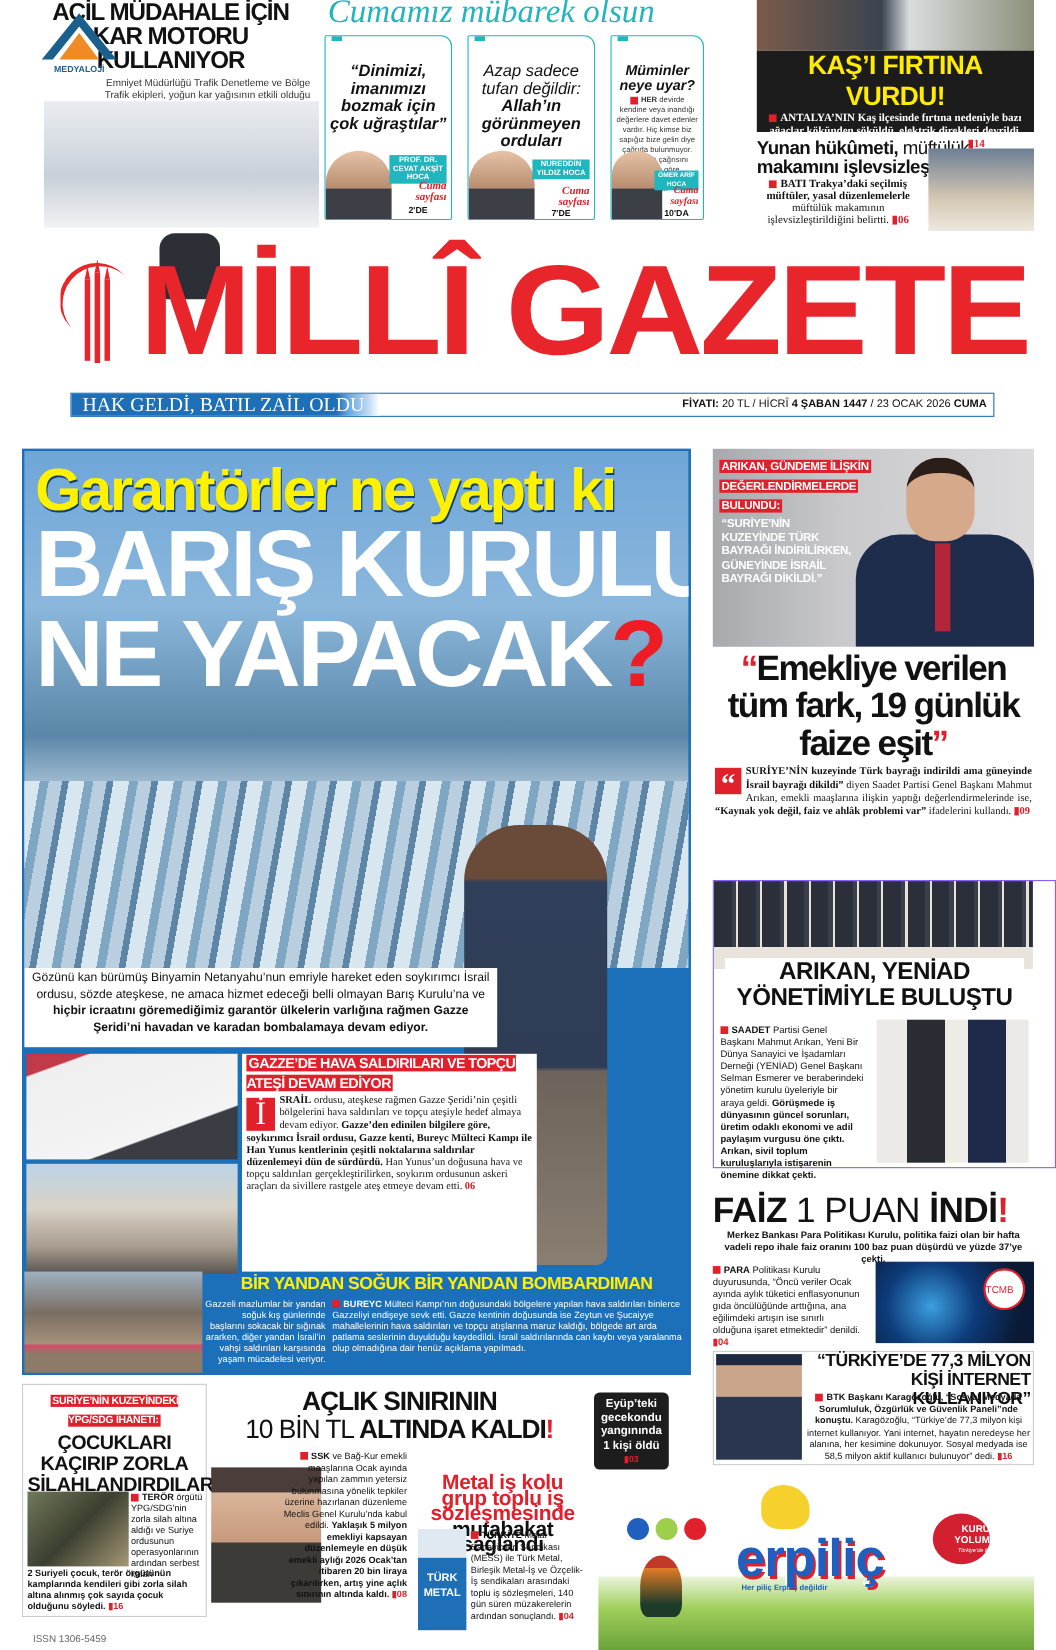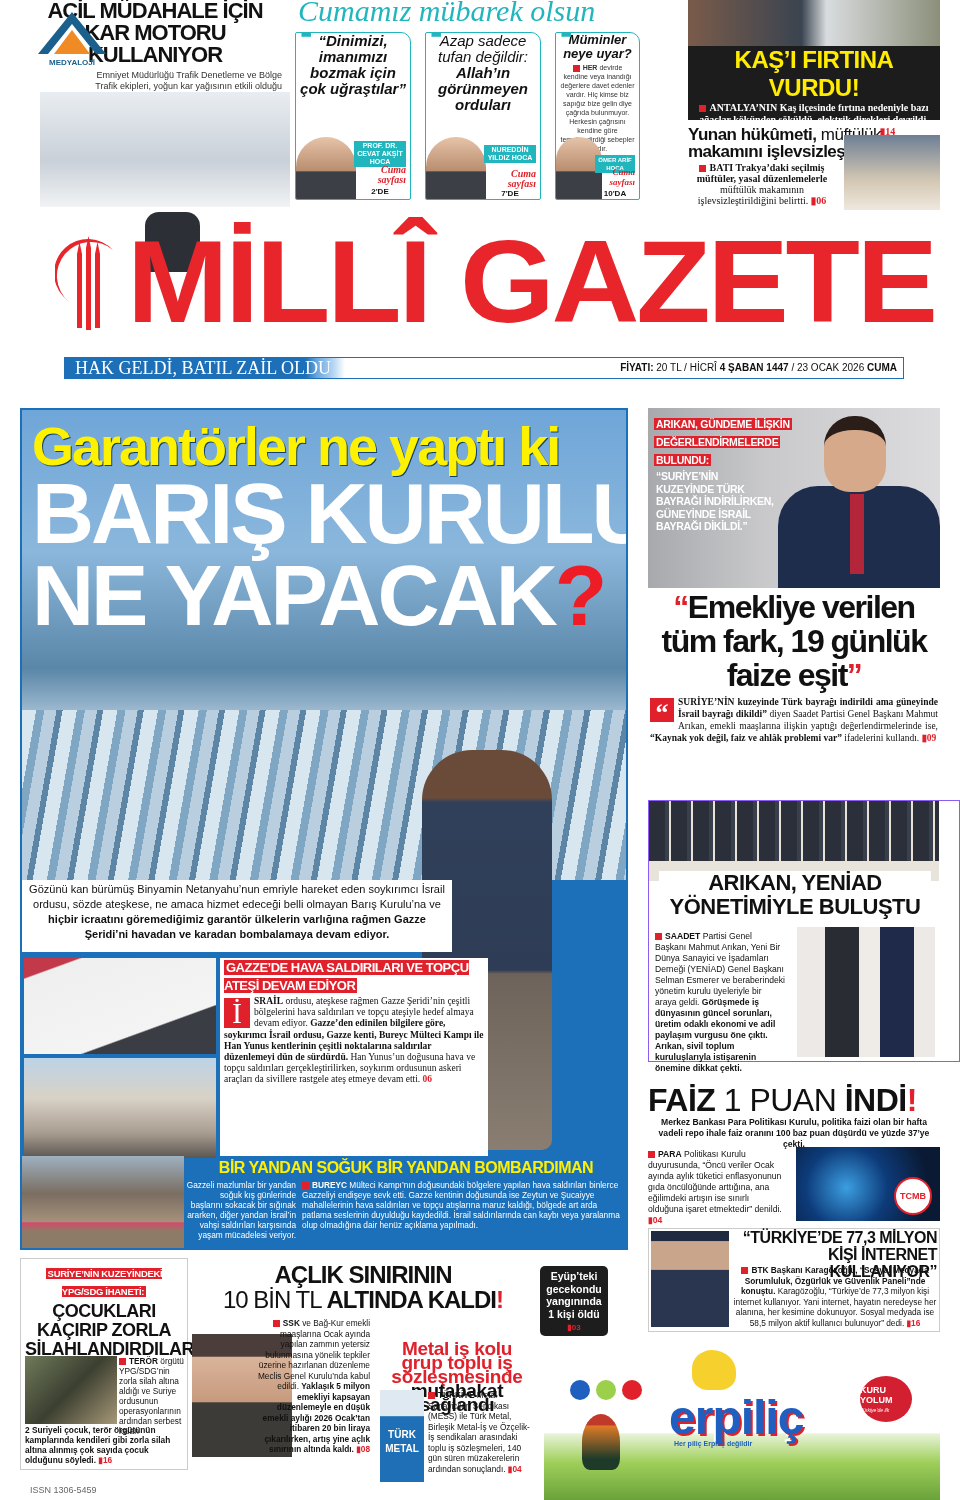--- a/index.html
+++ b/index.html
@@ -10,21 +10,21 @@
 
 #top-left{left:20px;top:0;width:270px;height:208px}
 #top-left h3{font-size:22px;line-height:22px;text-align:center;color:#111;font-weight:900;letter-spacing:-1px}
 #top-left p{font-size:9px;line-height:11px;text-align:right;padding:4px 8px 0 60px;color:#333}
 #snow{position:absolute;left:20px;top:92px;width:250px;height:115px;background:linear-gradient(180deg,#e9edf1,#c9d0d8 60%,#f1f3f5)}
 #sled{position:absolute;left:105px;top:120px;width:55px;height:60px;background:#2c3036;border-radius:14px 14px 6px 6px}
 #logo-med{position:absolute;left:12px;top:8px;width:80px;height:60px}
 #cuma-banner{left:298px;top:0;width:340px;height:26px;color:#21b5bd;font-family:"Liberation Serif",serif;font-style:italic;font-size:30px;line-height:22px;overflow:hidden}
 .qcard{position:absolute;top:32px;width:116px;height:168px;border:1px solid #21b5bd;border-radius:2px 10px 2px 2px;background:#fff;overflow:hidden}
 .qcard .qm{color:#21b5bd;font-size:22px;font-weight:900;line-height:14px;position:absolute;left:4px;top:-2px}
-.qcard .qt{font-size:15px;line-height:16px;font-style:italic;font-weight:900;text-align:center;margin-top:0;padding:0 4px}
+.qcard .qt{font-size:15px;line-height:16px;font-style:italic;font-weight:900;text-align:center;margin-top:24px;padding:0 4px}
 .qcard .qt.light{font-weight:400}
 .qcard .qbody{font-size:7px;line-height:9px;text-align:center;color:#333;padding:2px 4px}
 .qcard .auth{position:absolute;right:4px;background:#21b5bd;color:#fff;font-size:7px;font-weight:700;text-align:center;padding:1px 3px;line-height:8px;width:52px}
 .qcard .csay{position:absolute;right:4px;width:52px;text-align:right;color:#e0202a;font-family:"Liberation Serif",serif;font-style:italic;font-weight:700;font-size:10px;line-height:10px}
 .qcard .pgn{position:absolute;right:4px;width:52px;text-align:center;font-size:8px;font-weight:700}
 .qcard .face{position:absolute;left:0;bottom:0;width:60px;height:62px;border-radius:30px 30px 0 0;background:linear-gradient(180deg,#e6c3a8,#b98d6f 55%,#3d3f47 56%)}
 #kas-img{left:688px;top:0;width:252px;height:46px;background:linear-gradient(90deg,#7a5b4a,#3a4450 45%,#d9dcde 55%,#8b8f7a)}
 #kas-box{left:688px;top:46px;width:252px;height:74px;background:#1c1c1c;color:#fff;text-align:center}
 #kas-box h3{color:#ffec00;font-size:24px;line-height:28px;font-weight:900;letter-spacing:-0.5px}
 #kas-box p{font-family:"Liberation Serif",serif;font-weight:700;font-size:10px;line-height:12px;padding:0 8px}
@@ -82,21 +82,21 @@
 #yeniad h2{position:absolute;left:10px;top:70px;width:272px;font-size:22px;line-height:24px;text-align:center;font-weight:900;letter-spacing:-0.5px;background:#fff}
 #yeniad p{position:absolute;left:6px;top:130px;width:130px;font-size:8.6px;line-height:11px}
 #yeniad-img{position:absolute;left:148px;top:126px;width:138px;height:130px;background:linear-gradient(90deg,#ece9e6 0,#ece9e6 20%,#2a2c34 20%,#2a2c34 45%,#efece8 45%,#efece8 60%,#1f2a4a 60%,#1f2a4a 85%,#ece9e6 85%)}
 #faiz{left:648px;top:1083px;width:292px;height:145px}
 #faiz h2{font-size:32px;line-height:34px;font-weight:900;letter-spacing:-0.5px;white-space:nowrap}
 #faiz h2 span{font-weight:400}
 #faiz h2 .ex{color:#e0202a;font-weight:900}
 #faiz .sub{font-size:8.6px;line-height:11px;font-weight:700;text-align:center}
 #faiz p{position:absolute;left:0;top:66px;width:138px;font-size:8.6px;line-height:11px}
 #faiz-img{position:absolute;left:148px;top:64px;width:144px;height:74px;background:radial-gradient(circle at 35% 55%,#3b9ee0 0,#0d3b7a 40%,#0a1a34 80%)}
-#faiz-tcmb{position:absolute;right:8px;top:30px;color:#e0202a;font-size:14px;font-weight:700;border:2px solid #e0202a;border-radius:50%;width:38px;height:38px;text-align:center;line-height:34px;background:#fff}
+#faiz-tcmb{position:absolute;right:8px;top:6px;color:#e0202a;font-size:14px;font-weight:400;border:2px solid #e0202a;border-radius:50%;width:38px;height:38px;text-align:left;line-height:34px;background:#fff}
 #internet{left:648px;top:1228px;width:292px;height:104px;border:1px solid #ccc}
 #internet-img{position:absolute;left:2px;top:2px;width:78px;height:96px;background:linear-gradient(180deg,#1f2a40 0,#1f2a40 10%,#c9a58c 11%,#c9a58c 40%,#2a3550 41%)}
 #internet h2{position:absolute;left:84px;top:0;width:204px;text-align:right;font-size:16px;line-height:17px;font-weight:900;letter-spacing:-0.5px}
 #internet p{position:absolute;left:84px;top:36px;width:204px;font-size:8.3px;line-height:10.5px;text-align:center}
 
 #suriye{left:20px;top:1258px;width:168px;height:212px;border:1px solid #ccc;padding:4px;text-align:center}
 #suriye .tag{display:inline;background:#e0202a;color:#fff;font-size:9.5px;line-height:11px;font-weight:900;letter-spacing:-0.3px;padding:0 2px}
 #suriye h3{font-size:18px;line-height:19px;font-weight:700;letter-spacing:-0.5px;margin-top:3px}
 #suriye-img{position:absolute;left:4px;top:97px;width:92px;height:68px;background:linear-gradient(135deg,#6f7a5a,#3c3f30 50%,#a59877)}
 #suriye .p1{position:absolute;left:98px;top:97px;width:66px;font-size:8.3px;line-height:10px;text-align:left}
@@ -111,21 +111,21 @@
 #aclik .p1{position:absolute;left:60px;top:56px;width:118px;font-size:8.3px;line-height:10.5px;text-align:right}
 #metal{position:absolute;left:190px;top:80px;width:150px;text-align:center}
 #metal h3{font-size:19px;line-height:14px;font-weight:900;color:#e0202a;letter-spacing:-0.3px}
 #metal h3.blk{color:#111}
 #metal-img{position:absolute;left:-2px;top:48px;width:44px;height:92px;background:linear-gradient(180deg,#dfe9f2 0,#dfe9f2 28%,#1e6fb5 29%);color:#fff;font-size:10px;font-weight:900;line-height:14px;padding-top:38px}
 #metal p{position:absolute;left:46px;top:48px;width:104px;font-size:8.3px;line-height:10.5px;text-align:left}
 #eyup{left:540px;top:1266px;width:68px;height:70px;background:#1d1d1d;border-radius:5px;color:#fff;font-size:10.5px;line-height:12.5px;font-weight:900;text-align:center;padding:4px 2px}
 #ad{left:544px;top:1350px;width:396px;height:150px;background:linear-gradient(180deg,#fff 0,#fff 55%,#e8f3d8 56%,#9fcf5a 75%,#6aa23a 100%);overflow:hidden}
 #ad-logo{position:absolute;left:125px;top:40px;font-size:48px;font-weight:900;color:#1e5fbf;letter-spacing:-1px;text-shadow:2px 2px 0 #e0202a,-2px -2px 0 #fff}
 #ad-slogan{position:absolute;left:130px;top:90px;font-size:7px;font-weight:700;color:#1e5fbf}
-#ad-badge{position:absolute;right:28px;top:26px;width:52px;height:46px;border-radius:50%;background:#d32030;color:#fff;font-size:9px;font-weight:900;line-height:10px;text-align:left;padding-top:9px}
+#ad-badge{position:absolute;right:40px;top:26px;width:52px;height:46px;border-radius:50%;background:#d32030;color:#fff;font-size:9px;font-weight:900;line-height:10px;text-align:right;padding-top:9px}
 #ad-badge small{display:block;font-size:5px;font-weight:400;font-style:italic}
 .ad-cert{position:absolute;top:30px;width:20px;height:20px;border-radius:50%}
 #ad-rooster{position:absolute;left:38px;top:64px;width:38px;height:56px;background:linear-gradient(180deg,#c0392b 0,#c0392b 20%,#e07b26 21%,#1e3b2a 80%);border-radius:50% 50% 20% 20%}
 #ad-chicken{position:absolute;left:148px;top:0;width:44px;height:40px;background:#f6d12d;border-radius:50% 60% 40% 40%}
 </style>
 </head>
 <body>
 
 <div class="abs" id="top-left">
   <h3><span>ACİL MÜDAHALE İÇİN</span><br><span>KAR MOTORU KULLANIYOR</span></h3>

